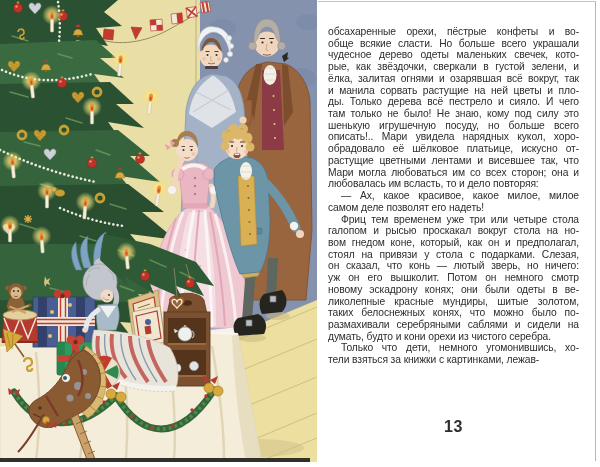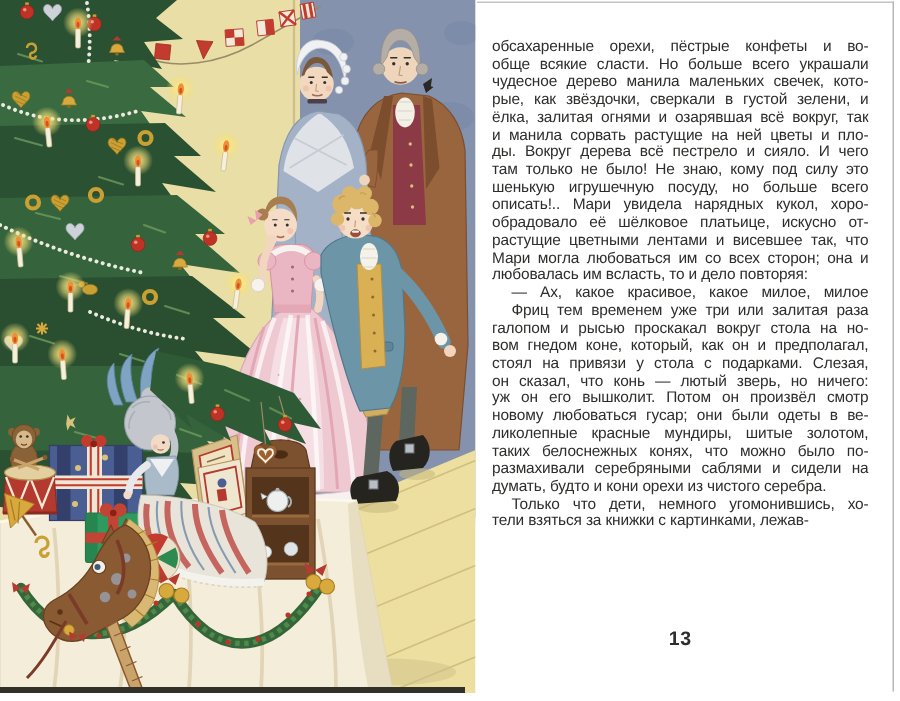--- a/index.html
+++ b/index.html
@@ -9,21 +9,21 @@
   .illustration svg{display:block;}
   .page-right{position:absolute;left:309px;top:0;width:287px;height:467px;border-radius:10px;}
   .edge-right{position:absolute;left:595px;top:1px;width:1px;height:460px;background:#b7b7b7;}
   .edge-top{position:absolute;left:318px;top:1px;width:278px;height:1px;background:#c4c4c4;}
   .textcol{position:absolute;left:19px;top:26px;width:251px;color:#2e2d2b;
            font-size:10.3px;line-height:11.72px;letter-spacing:-0.1px;}
   .line{text-align:justify;text-align-last:justify;height:11.72px;overflow:hidden;white-space:nowrap0;}
   .line.last{text-align-last:left;}
   .line.indent{text-indent:13px;}
   .pageno{position:absolute;left:19px;top:418px;width:251px;text-align:center;
-          font-size:13px;font-weight:bold;color:#2e2d2b;letter-spacing:0.5px;}
+          font-size:16px;font-weight:bold;color:#2e2d2b;letter-spacing:0.5px;}
 </style>
 </head>
 <body>
 
 <div class="spread">
 
   <figure class="illustration">
     <svg width="317" height="462" viewBox="0 0 317 462" xmlns="http://www.w3.org/2000/svg">
       <defs>
         <radialGradient id="glow">
@@ -558,40 +558,41 @@
       </g>
 
       <rect x="0" y="458" width="310" height="4" fill="#32302a"></rect>
     </svg>
   </figure>
 
   <main class="page-right">
     <div class="textcol">
         <div class="line">обсахаренные орехи, пёстрые конфеты и во-</div>
         <div class="line">обще всякие сласти. Но больше всего украшали</div>
-        <div class="line">чудесное дерево манила маленьких свечек, кото-</div>
+        <div class="line">чудесное дерево одеты маленьких свечек, кото-</div>
         <div class="line">рые, как звёздочки, сверкали в густой зелени, и</div>
         <div class="line">ёлка, залитая огнями и озарявшая всё вокруг, так</div>
         <div class="line">и манила сорвать растущие на ней цветы и пло-</div>
-        <div class="line">ды. Вокруг дерева всё пестрело и сияло. И чего</div>
+        <div class="line">ды. Только дерева всё пестрело и сияло. И чего</div>
         <div class="line">там только не было! Не знаю, кому под силу это</div>
         <div class="line">шенькую игрушечную посуду, но больше всего</div>
         <div class="line">описать!.. Мари увидела нарядных кукол, хоро-</div>
         <div class="line">обрадовало её шёлковое платьице, искусно от-</div>
         <div class="line">растущие цветными лентами и висевшее так, что</div>
         <div class="line">Мари могла любоваться им со всех сторон; она и</div>
         <div class="line last">любовалась им всласть, то и дело повторяя:</div>
         <div class="line indent">— Ах, какое красивое, какое милое, милое</div>
-        <div class="line indent">Фриц тем временем уже три или залитая раза</div>
+        <div class="line last">самом деле позволят его надеть!</div>
+        <div class="line indent">Фриц тем временем уже три или четыре стола</div>
         <div class="line">галопом и рысью проскакал вокруг стола на но-</div>
         <div class="line">вом гнедом коне, который, как он и предполагал,</div>
         <div class="line">стоял на привязи у стола с подарками. Слезая,</div>
         <div class="line">он сказал, что конь — лютый зверь, но ничего:</div>
-        <div class="line">уж он его вышколит. Потом он произвёл смотр</div>
-        <div class="line">новому любоваться гусар; они были одеты в ве-</div>
+        <div class="line">уж он его вышколит. Потом он немного смотр</div>
+        <div class="line">новому эскадрону конях; они были одеты в ве-</div>
         <div class="line">ликолепные красные мундиры, шитые золотом,</div>
         <div class="line">таких белоснежных конях, что можно было по-</div>
         <div class="line">размахивали серебряными саблями и сидели на</div>
         <div class="line last">думать, будто и кони орехи из чистого серебра.</div>
         <div class="line indent">Только что дети, немного угомонившись, хо-</div>
         <div class="line last">тели взяться за книжки с картинками, лежав-</div>
       </div>
     <div class="pageno">13</div>
   </main>
 

